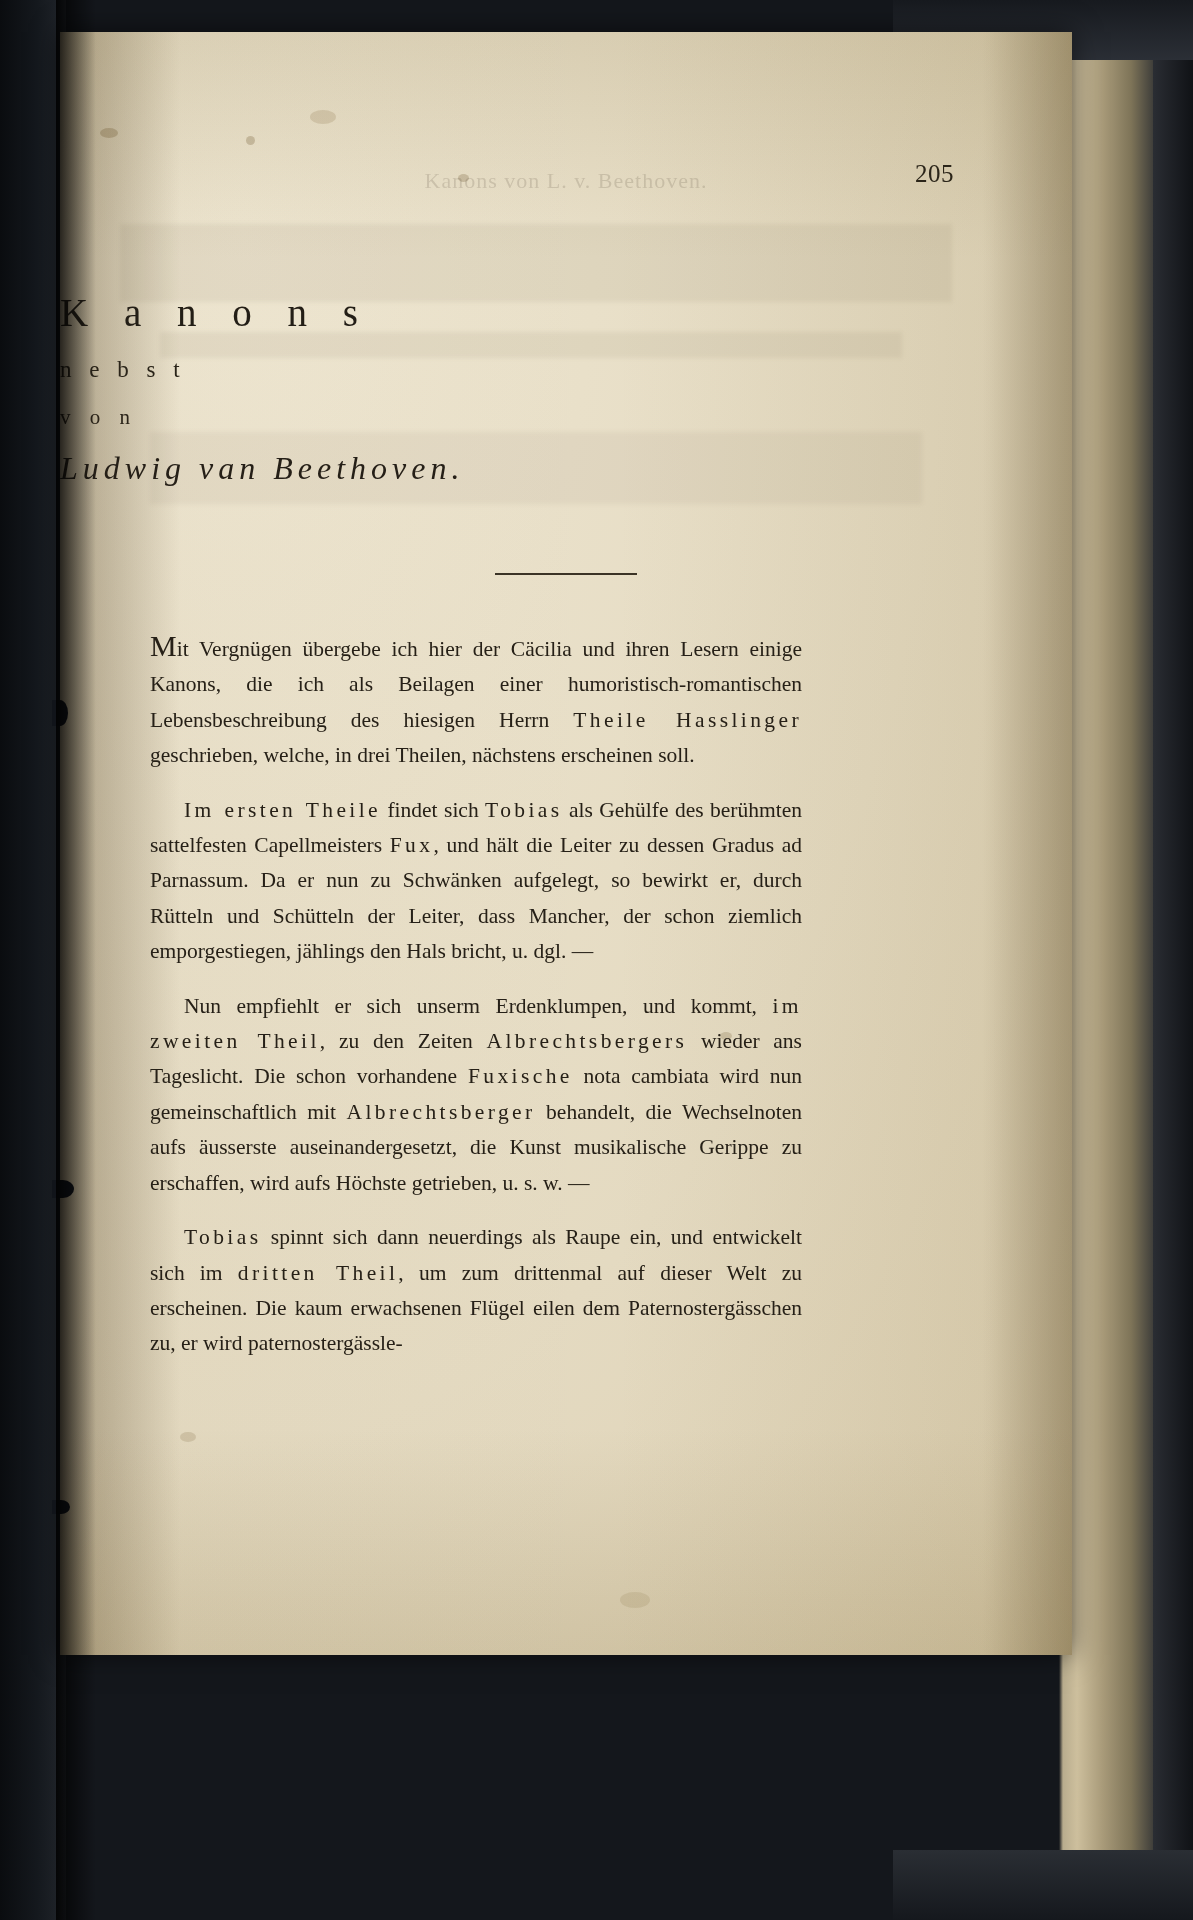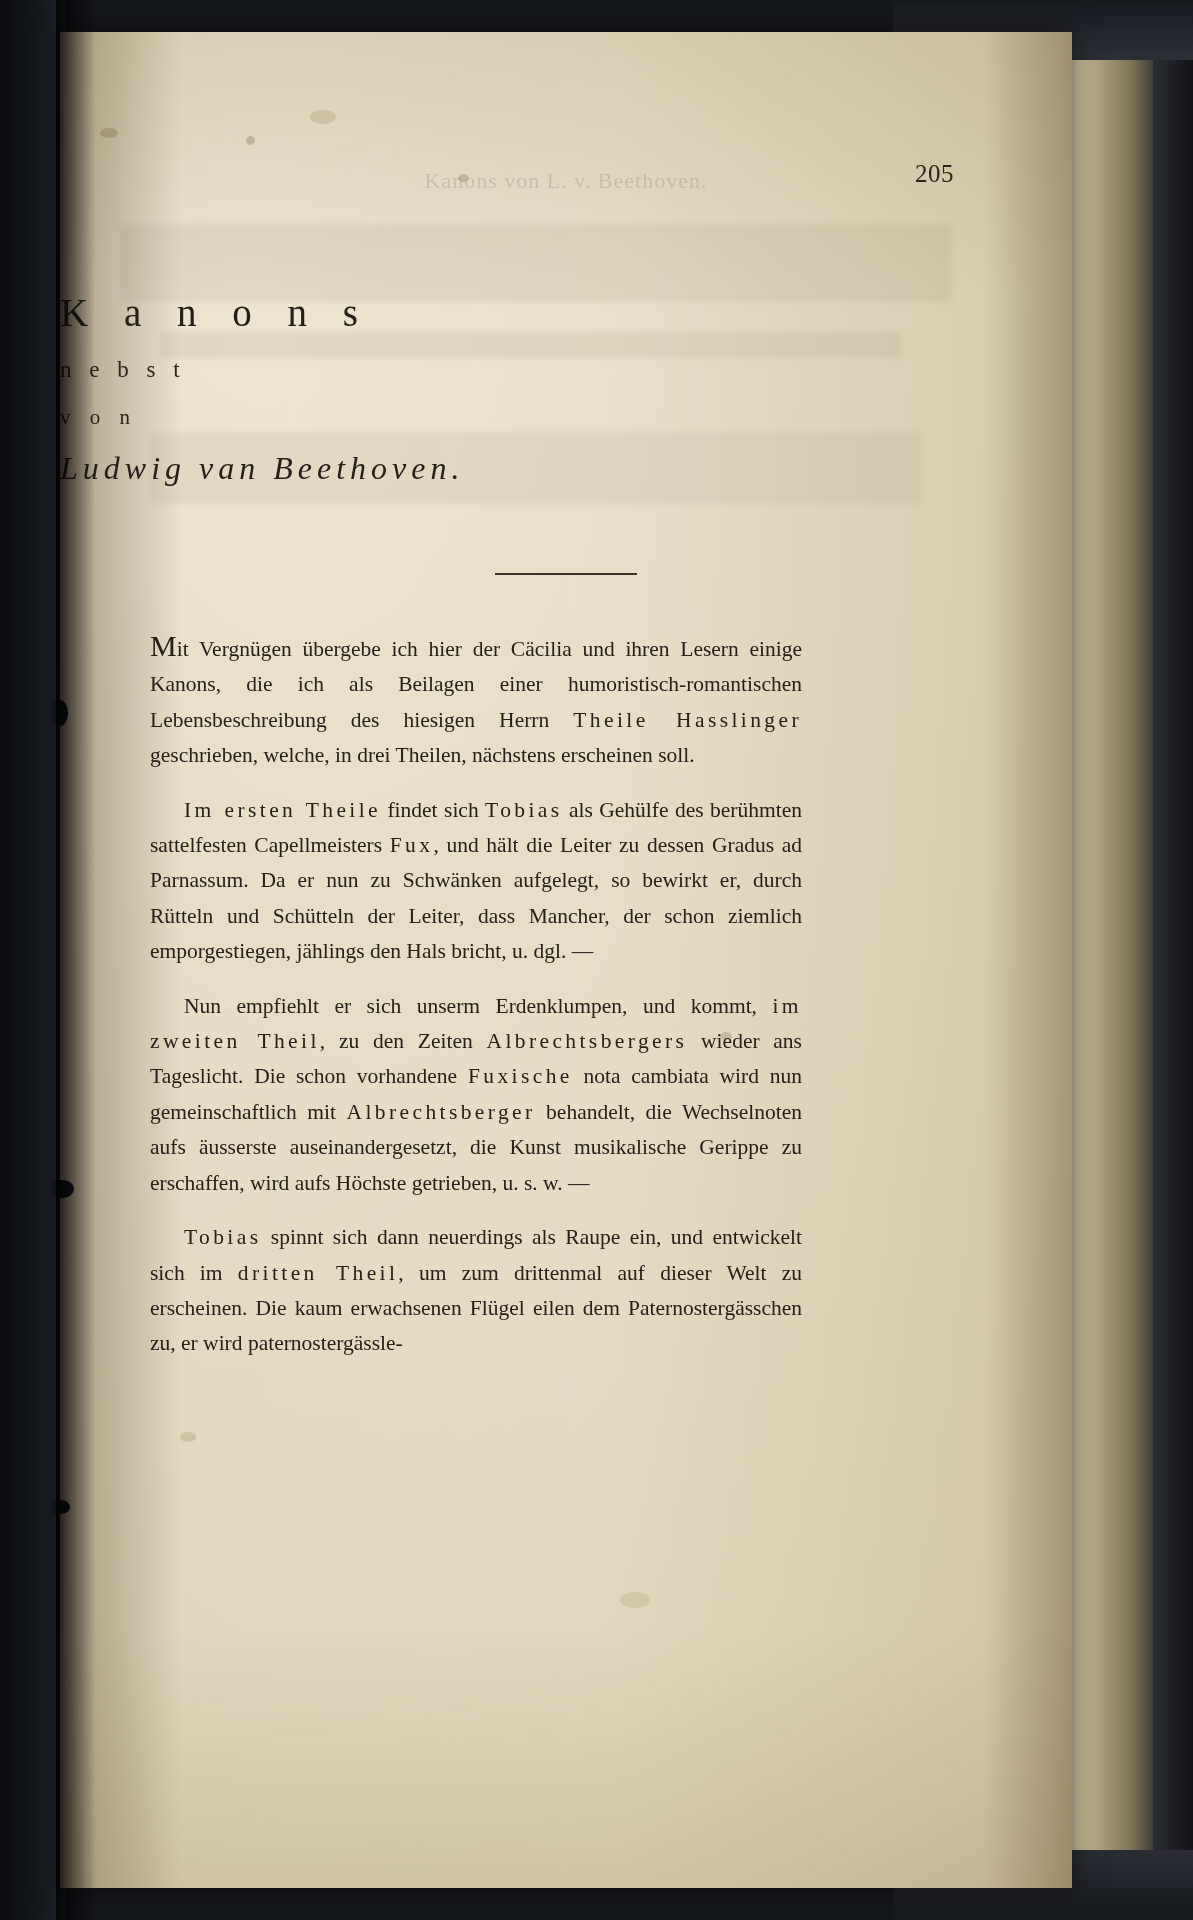--- a/index.html
+++ b/index.html
@@ -69,21 +69,21 @@
     position: absolute;
     right: 0; bottom: 0;
     width: 300px; height: 70px;
     background: linear-gradient(to top, #15181d, #2a2e34);
   }
 
   
   .page {
     position: absolute;
     left: 60px; top: 32px;
-    width: 1012px; height: 1856px;
+    width: 1012px; height: 1623px;
     background:
       radial-gradient(ellipse at 18% 12%, #efe7d2 0%, #e9e0c9 30%, #e4dac1 60%, #dccfb1 100%);
     box-shadow: 0 0 26px rgba(0,0,0,0.55);
     overflow: hidden;
   }
   .page-tint {
     position: absolute; inset: 0;
     background:
       linear-gradient(to right, rgba(120,100,60,0.20) 0%, rgba(120,100,60,0.02) 12%, rgba(0,0,0,0) 55%, rgba(140,120,70,0.12) 92%, rgba(120,100,55,0.28) 100%),
       linear-gradient(to bottom, rgba(130,110,60,0.16) 0%, rgba(0,0,0,0) 14%, rgba(0,0,0,0) 86%, rgba(130,110,60,0.18) 100%);

